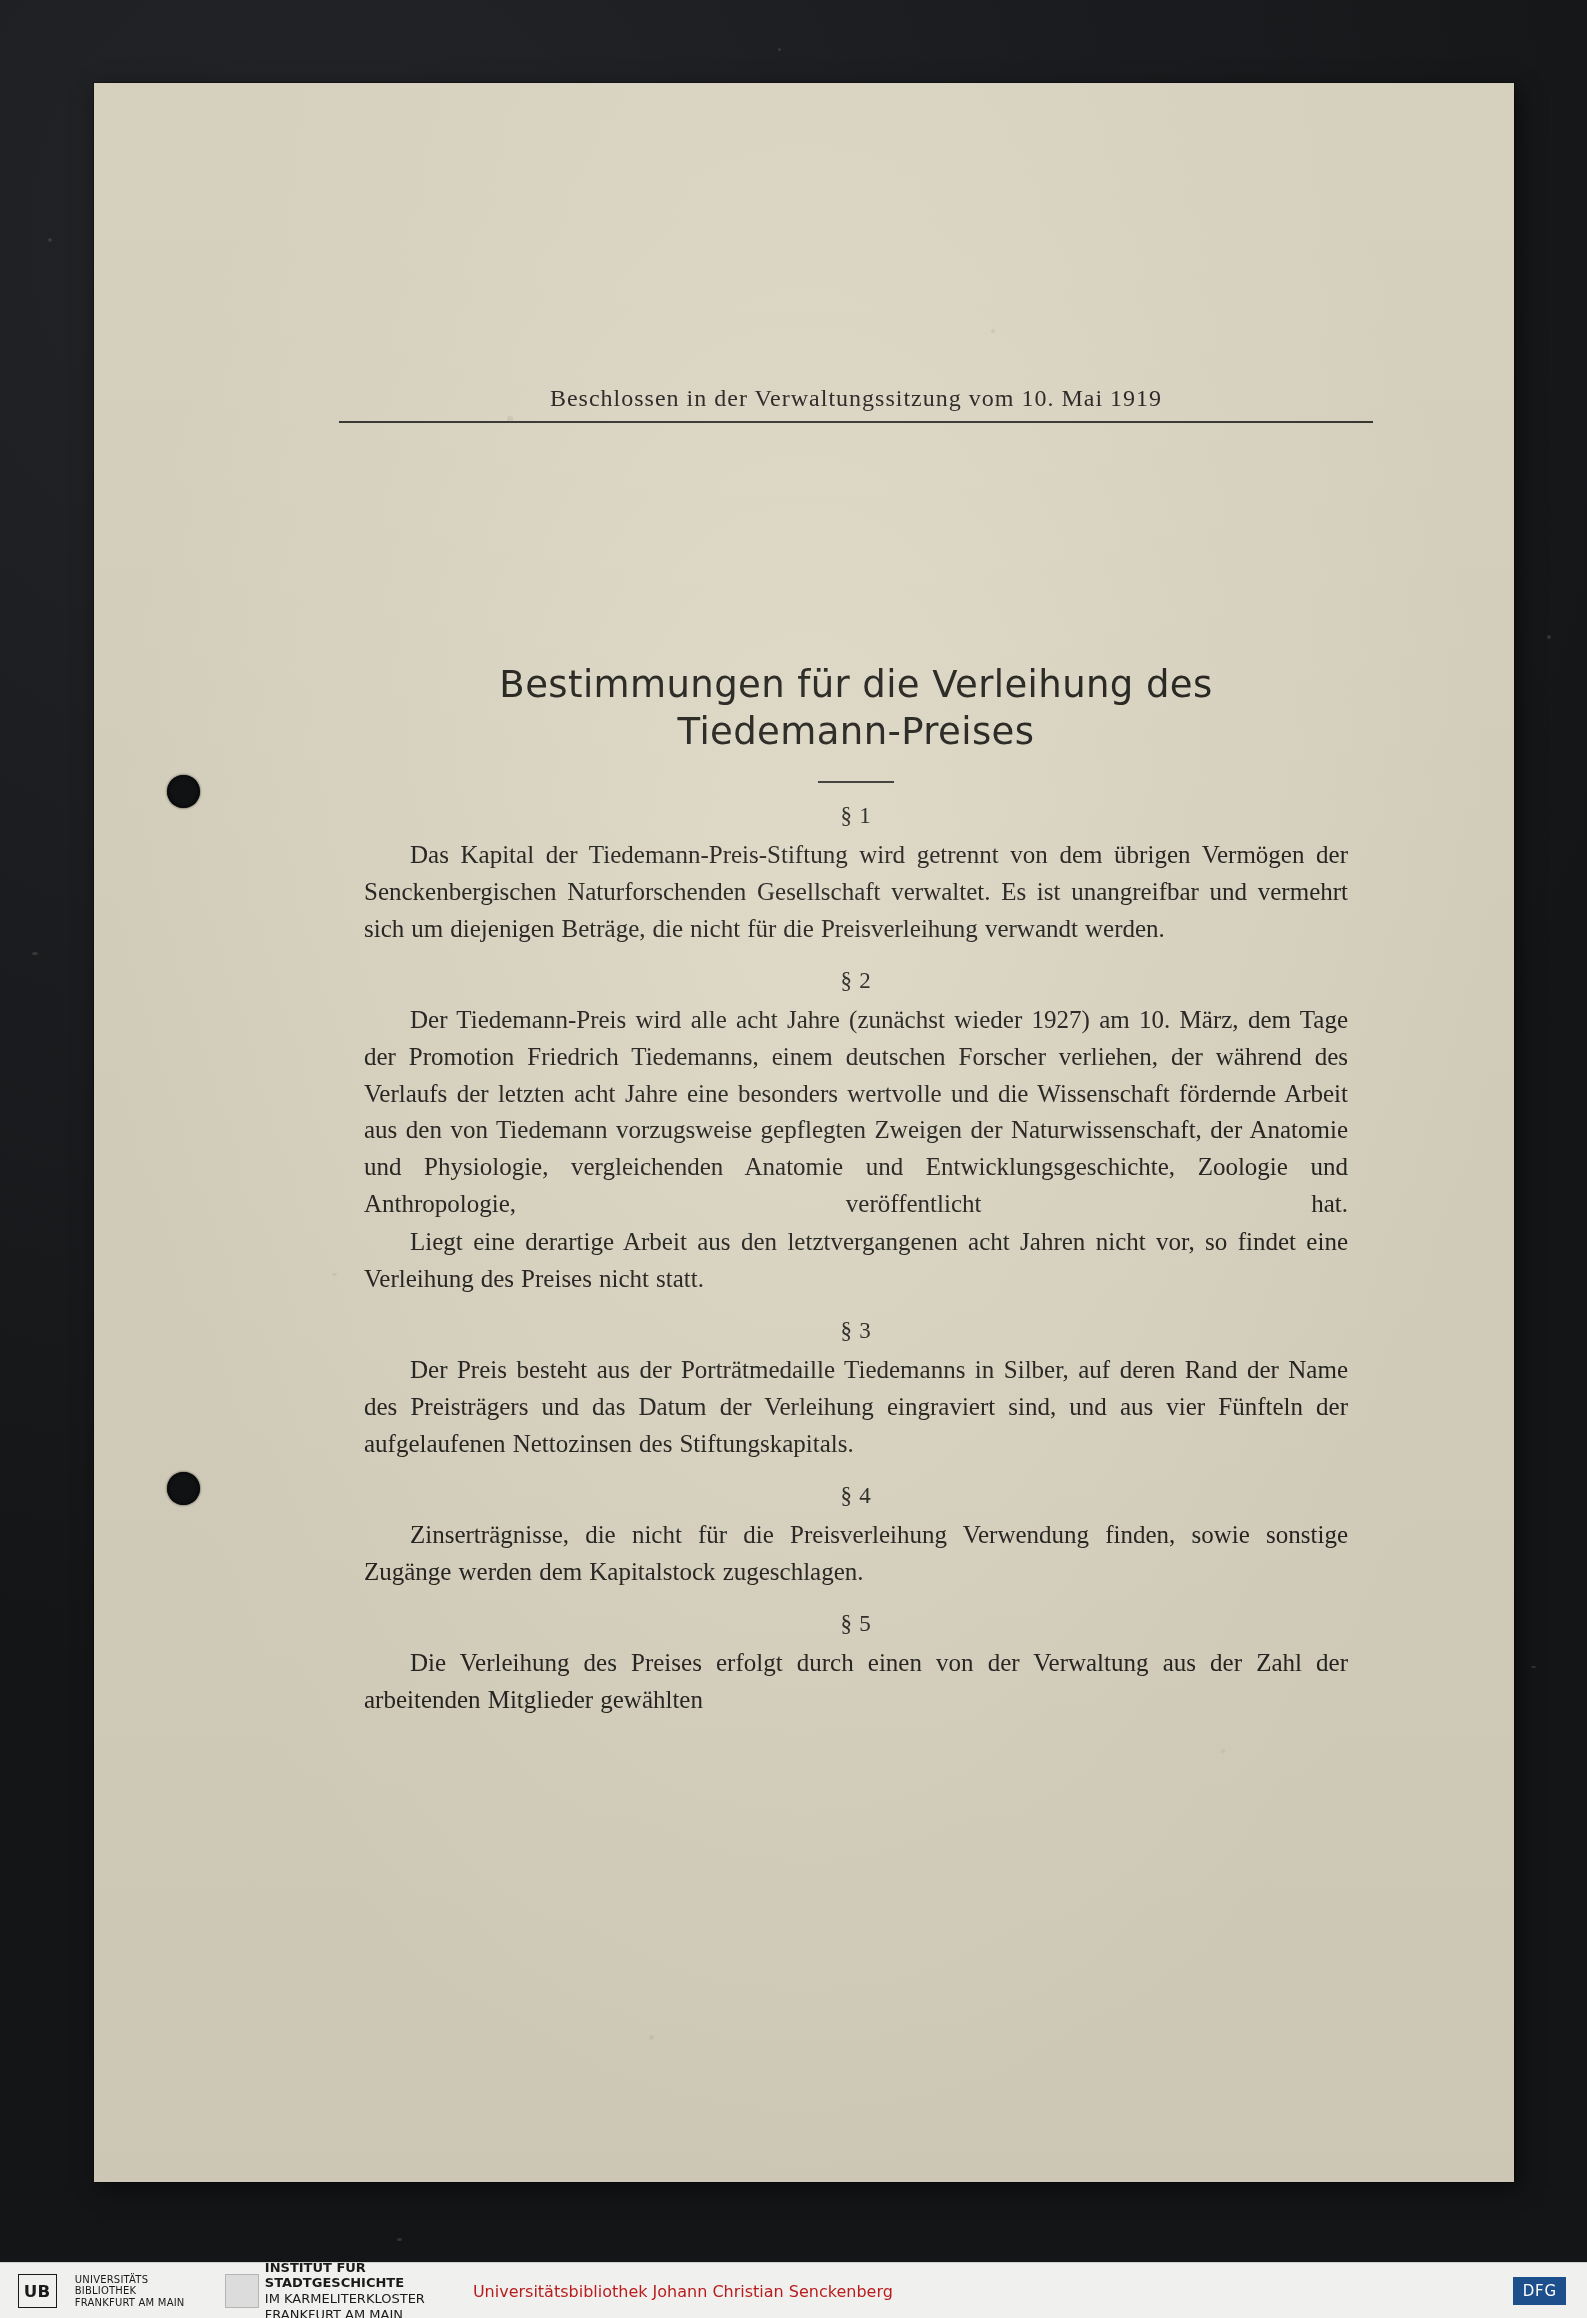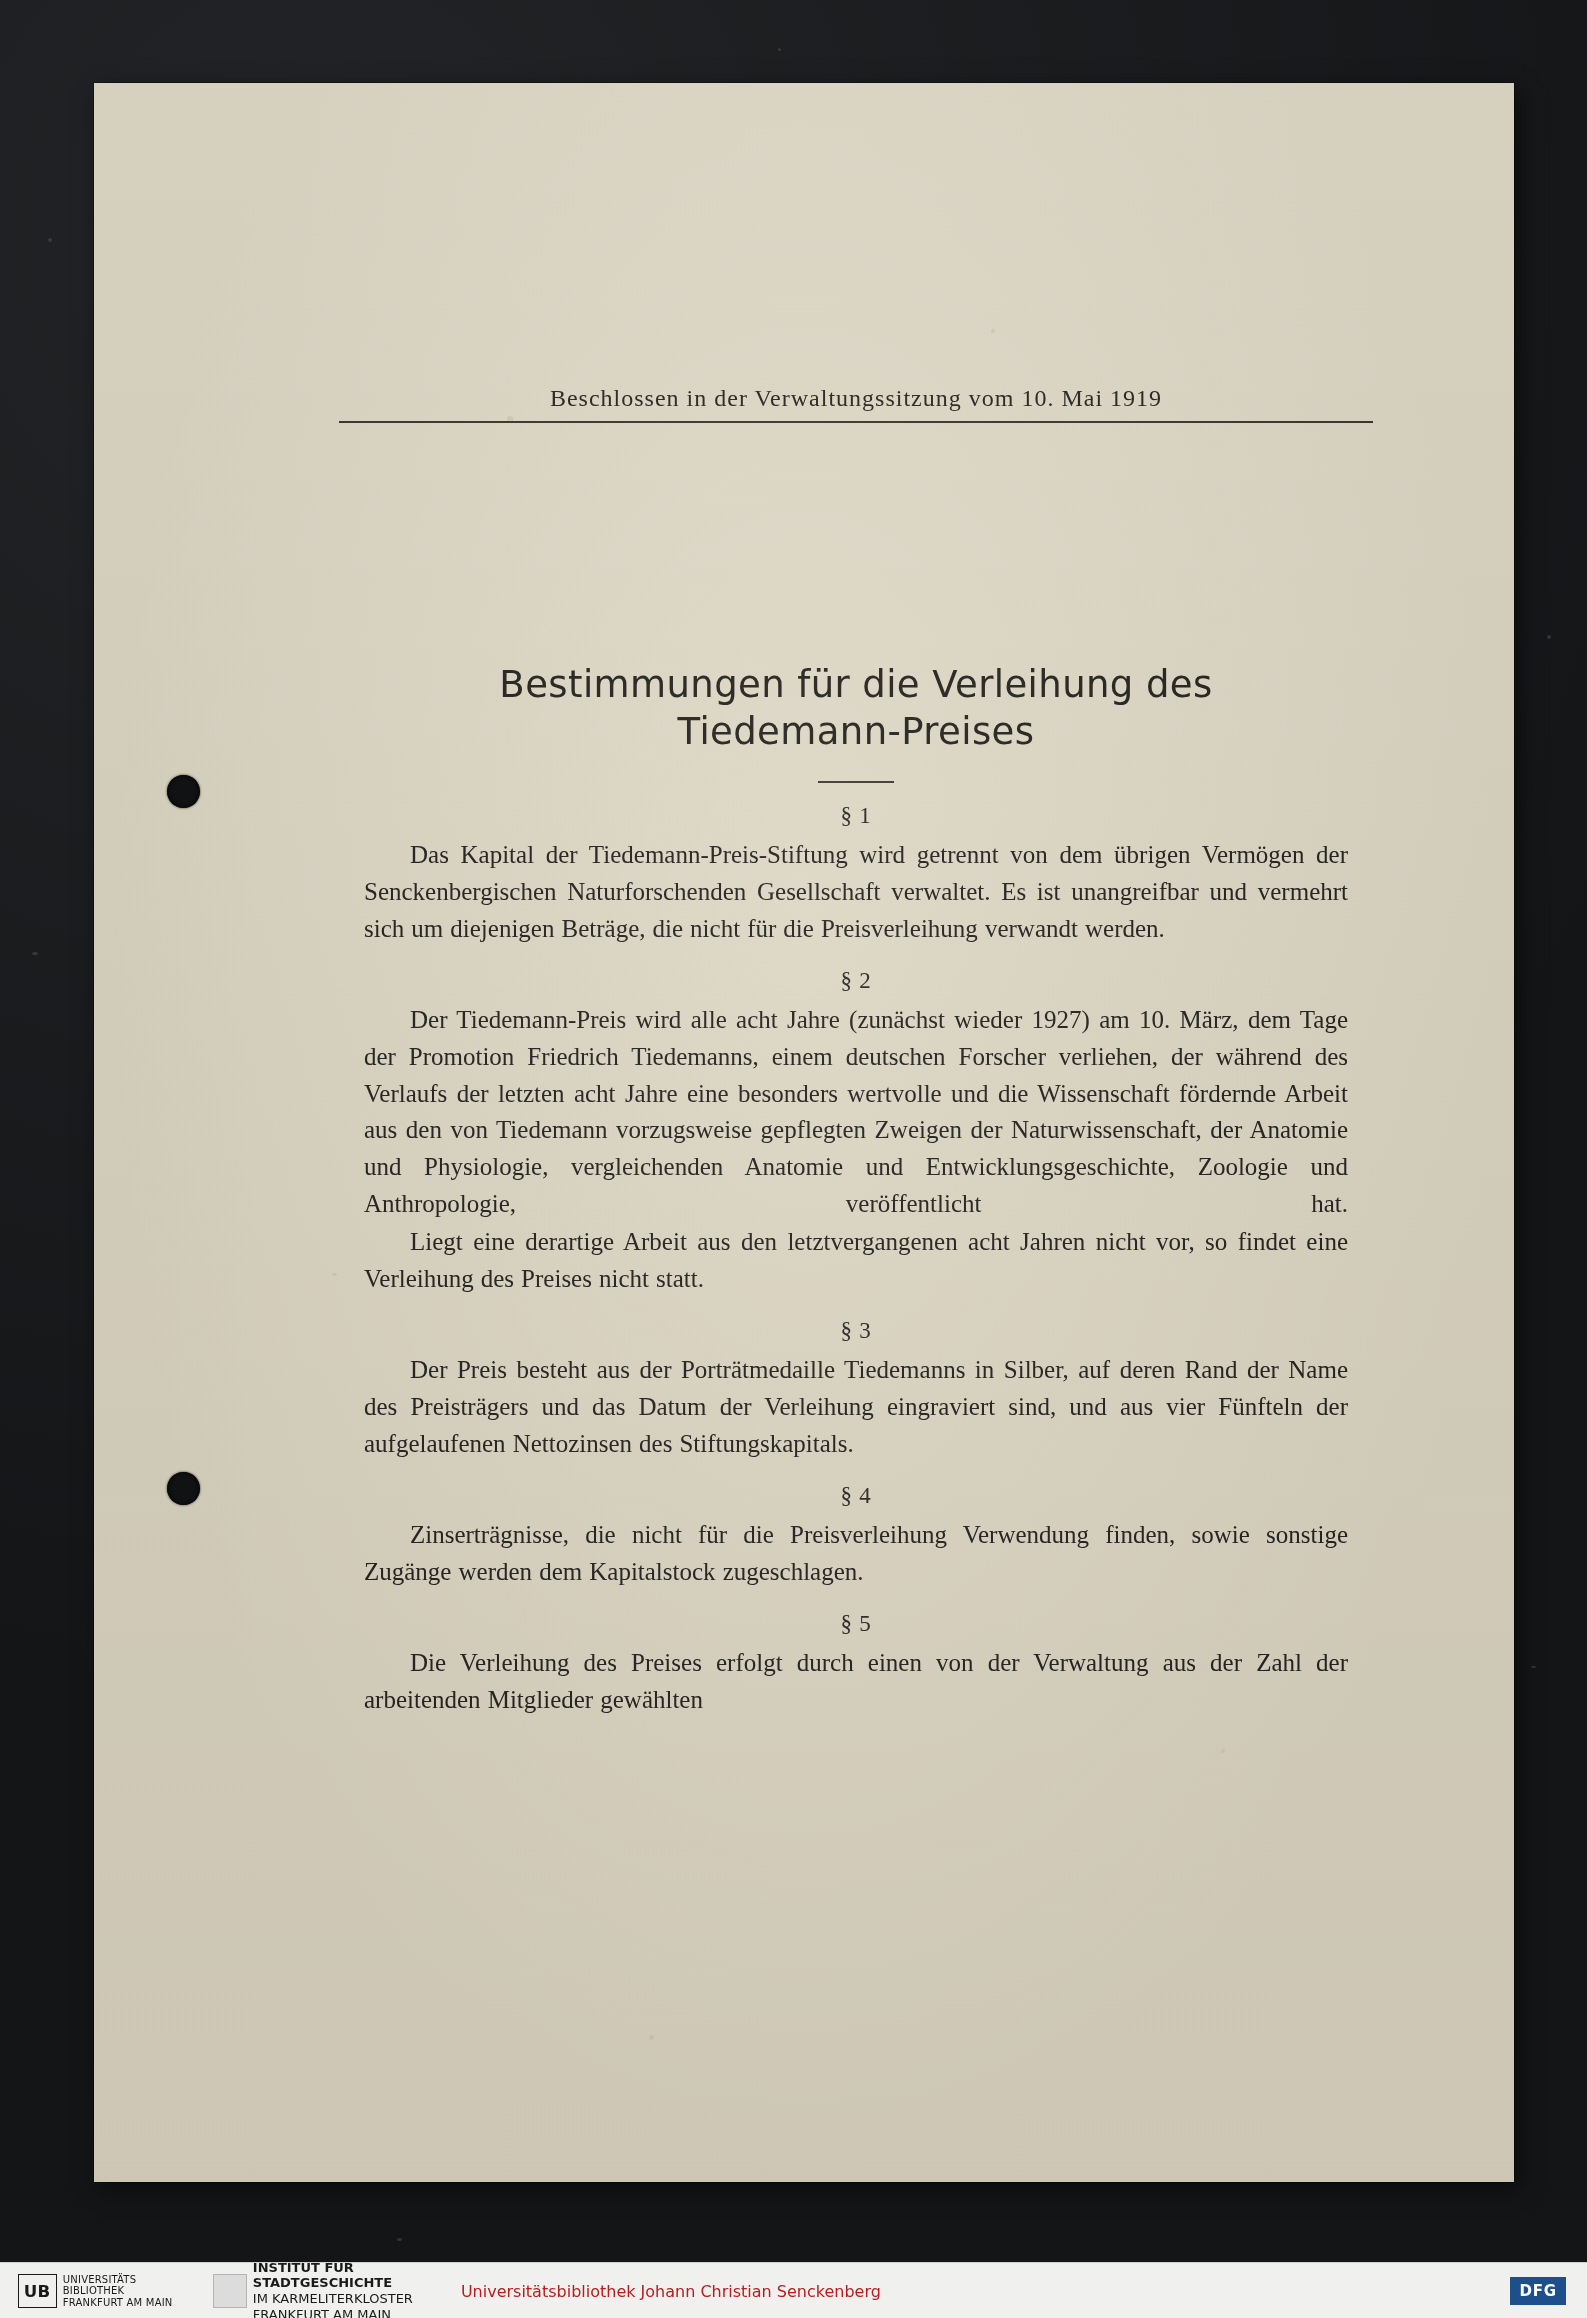--- a/index.html
+++ b/index.html
@@ -137,20 +137,21 @@
     height: 56px;
     background: #f0f0ee;
     display: flex;
     align-items: center;
     border-top: 0.8px solid #cfcfcd;
   }
   .footer-logo-ub {
     display: flex;
     align-items: center;
     margin-left: 17.5px;
+    gap: 12px;
   }
   .ub-mark {
     width: 37px; height: 32px;
     border: 1.6px solid #1a1a1a;
     color: #1a1a1a;
     font-family: "DejaVu Sans", sans-serif;
     font-weight: bold;
     font-size: 16.7px;
     display: flex; align-items: center; justify-content: center;
   }
@@ -186,21 +187,21 @@
     font-family: "DejaVu Sans", sans-serif;
     font-size: 16px;
     color: #b91c1c;
   }
   .dfg {
     margin-left: auto;
     margin-right: 20.6px;
     background: #1d4f8c;
     color: #ffffff;
     font-family: "DejaVu Sans", sans-serif;
-    font-weight: bold;
+    font-weight: normal;
     font-size: 15px;
     letter-spacing: 0.8px;
     padding: 4.8px 9.5px;
   }
 </style>
 </head>
 <body>
 
 <div class="scan-bg">
   <div class="speck" style="left:48px;top:238px;width:4px;height:4px;"></div>

